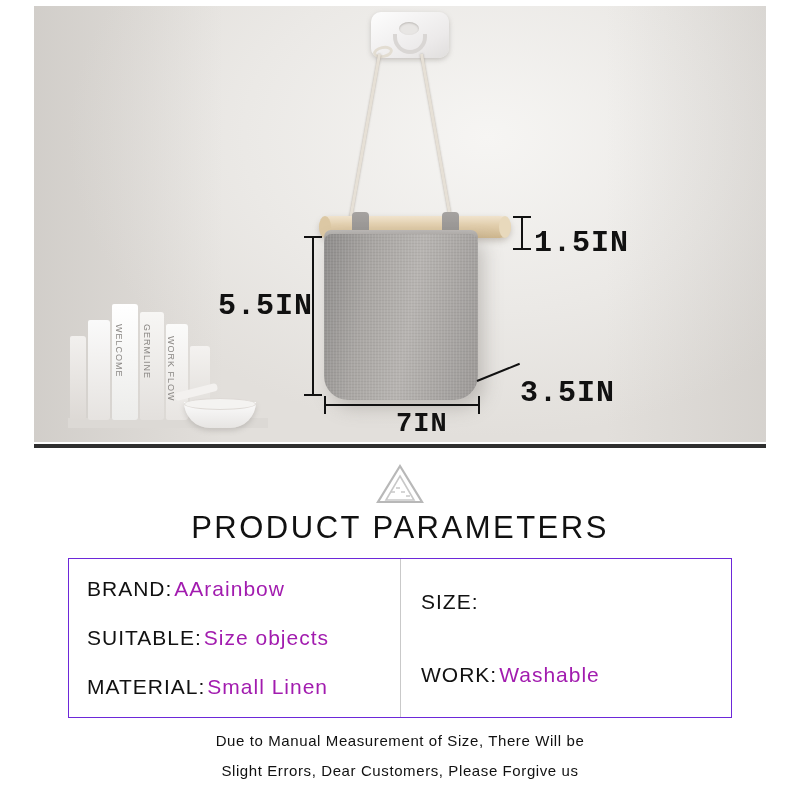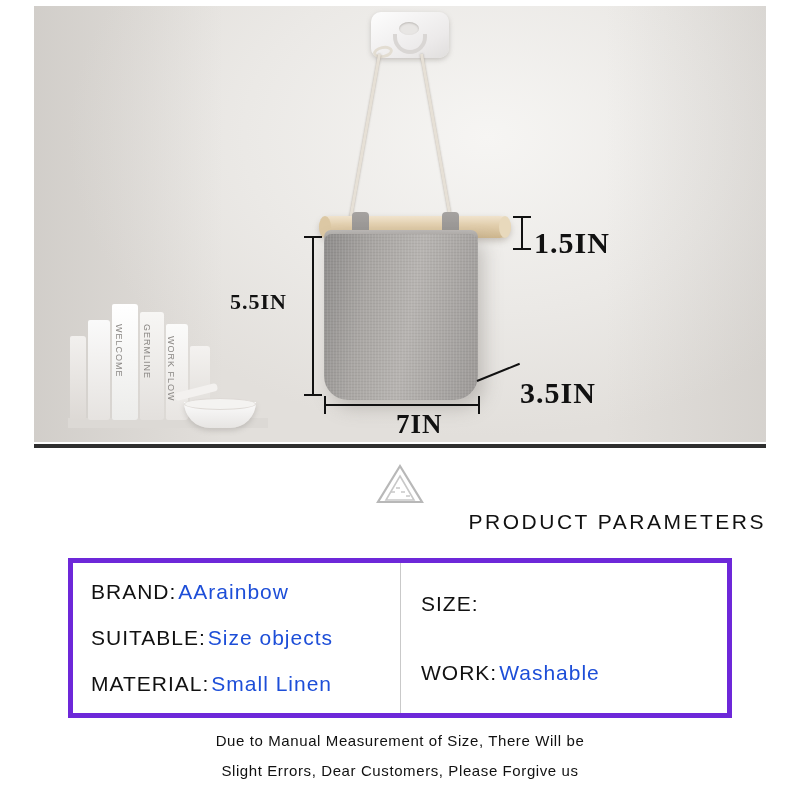--- a/index.html
+++ b/index.html
@@ -218,26 +218,26 @@
     height: 8px;
     background: #f3f1ef;
     border-radius: 4px;
     transform: rotate(-14deg);
   }
 
   
   .dim {
     position: absolute;
     color: #111111;
-    font-family: Liberation Serif, serif;
+    font-family: Liberation Mono, monospace;
     font-weight: 700;
     letter-spacing: 1px;
     white-space: nowrap;
   }
-  .dim-55 { left: 196px; top: 283px; font-size: 22px; }
+  .dim-55 { left: 184px; top: 283px; font-size: 30px; }
   .dim-15 { left: 500px; top: 220px; font-size: 30px; }
   .dim-35 { left: 486px; top: 370px; font-size: 30px; }
   .dim-7  { left: 362px; top: 403px; font-size: 27px; }
 
   .dline {
     position: absolute;
     background: #111;
   }
   .dline-h { height: 2px; }
   .dline-v { width: 2px; }
@@ -268,54 +268,54 @@
     top: 14px;
     transform: translateX(-50%);
     width: 52px;
     height: 44px;
   }
   .title {
     position: absolute;
     left: 0;
     top: 62px;
     width: 732px;
-    text-align: right;
-    font-size: 21px;
+    text-align: center;
+    font-size: 31px;
     letter-spacing: 2.5px;
     color: #111;
     font-weight: 400;
   }
   .table {
     position: absolute;
     left: 34px;
     top: 110px;
     width: 664px;
     height: 160px;
-    border: 5px solid #6d28d9;
+    border: 1px solid #6d28d9;
     box-sizing: border-box;
     display: flex;
   }
   .tcol {
     flex: 1 1 50%;
     display: flex;
     flex-direction: column;
     justify-content: space-around;
     padding: 6px 0 6px 18px;
     box-sizing: border-box;
   }
   .tcol.right { border-left: 1px solid #c9c9c9; padding-left: 20px; }
   .row {
     display: flex;
     align-items: baseline;
     font-size: 21px;
     letter-spacing: 1px;
     white-space: nowrap;
   }
   .key { color: #111; }
-  .val { color: #1d4ed8; margin-left: 2px; }
+  .val { color: #a21caf; margin-left: 2px; }
   .note {
     position: absolute;
     left: 0;
     top: 278px;
     width: 732px;
     text-align: center;
     color: #111;
     font-size: 15px;
     line-height: 30px;
     letter-spacing: .6px;

